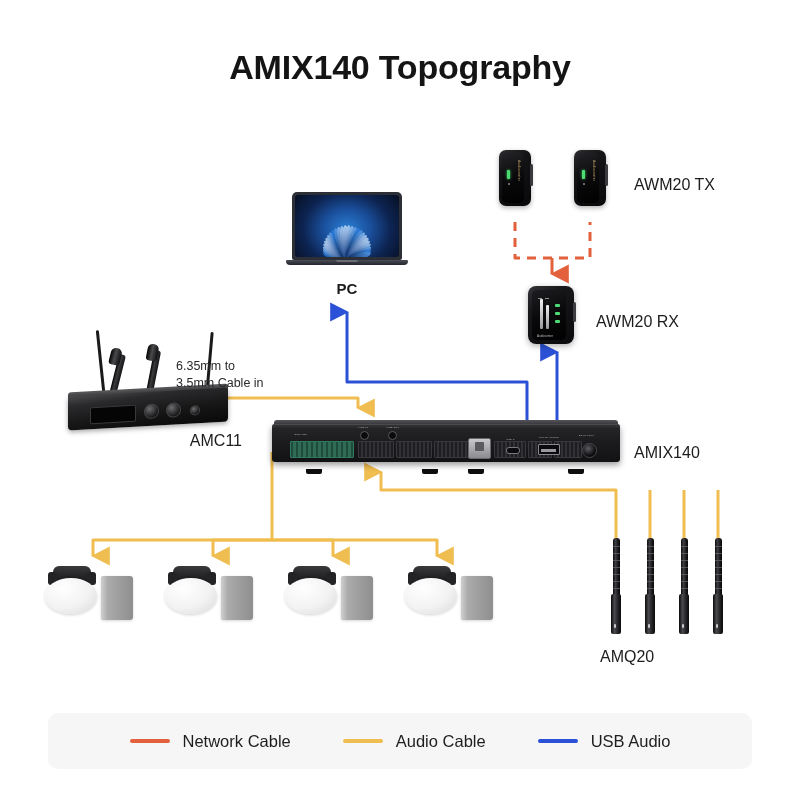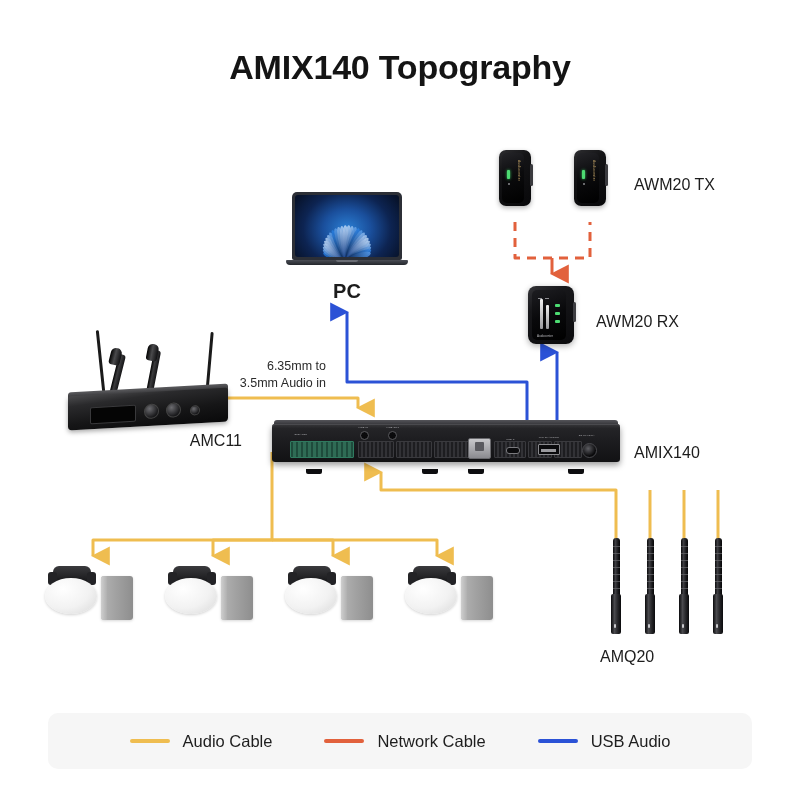--- a/index.html
+++ b/index.html
@@ -32,26 +32,26 @@
     color: #141414;
     letter-spacing: -0.2px;
   }
 
   
   .dev-label {
     font-size: 16px;
     color: #1c1c1c;
     white-space: nowrap;
   }
-  .dev-label.bold { font-weight: bold; font-size: 20px; }
+  .dev-label.bold { font-weight: bold; font-size: 15px; }
   .note-label {
     font-size: 12.5px;
     color: #2b2b2b;
     line-height: 1.35;
-    text-align: right;
+    text-align: left;
     white-space: nowrap;
   }
 
   
   #cables { position: absolute; left: 0; top: 0; width: 800px; height: 800px; }
 
   
   #amc11 { left: 62px; top: 330px; width: 180px; height: 105px; }
   .amc-ant {
     position: absolute;
@@ -575,21 +575,21 @@
       <div class="amc-screen"></div>
       <div class="amc-knob" style="left:76px; top:12px;"></div>
       <div class="amc-knob" style="left:98px; top:12px;"></div>
       <div class="amc-knob" style="left:122px; top:16px; width:8px; height:8px;"></div>
     </div>
   </div>
   <div class="abs dev-label" style="left:62px; top:432px; width:180px; text-align:right;">AMC11</div>
 
   <div class="abs note-label" style="left:176px; top:358px; width:150px;">
     <div>6.35mm to</div>
-    <div>3.5mm Audio in</div>
+    <div>3.5mm Cable in</div>
   </div>
 
   <div class="abs" id="amix">
     <div class="amix-top"></div>
     <div class="amix-face">
 
       <div class="pmark" style="left:22px; top:9px;">SPEAKER</div>
       <div class="term green" style="left:18px; width:62px;"></div>
 
       <div class="pmark" style="left:86px; top:2px;">LINE IN</div>
@@ -701,26 +701,26 @@
         <div class="mic-ring" style="top:43px"></div>
         <div class="mic-ring" style="top:50px"></div>
         <div class="mic-base"></div>
         <div class="mic-led"></div>
       </div>
     </div>
   <div class="abs dev-label" style="left:600px; top:648px; width:134px; text-align:left;">AMQ20</div>
 
   <div class="abs" id="legend">
       <div class="leg-item">
+        <div class="leg-swatch" style="background: rgb(226, 97, 60);"></div>
+        <div class="leg-text">Network Cable</div>
+      </div>
+      <div class="leg-item">
         <div class="leg-swatch" style="background: rgb(239, 189, 80);"></div>
         <div class="leg-text">Audio Cable</div>
-      </div>
-      <div class="leg-item">
-        <div class="leg-swatch" style="background: rgb(226, 97, 60);"></div>
-        <div class="leg-text">Network Cable</div>
       </div>
       <div class="leg-item">
         <div class="leg-swatch" style="background: rgb(43, 82, 214);"></div>
         <div class="leg-text">USB Audio</div>
       </div>
     </div>
 
 </div>
 
 </body></html>

